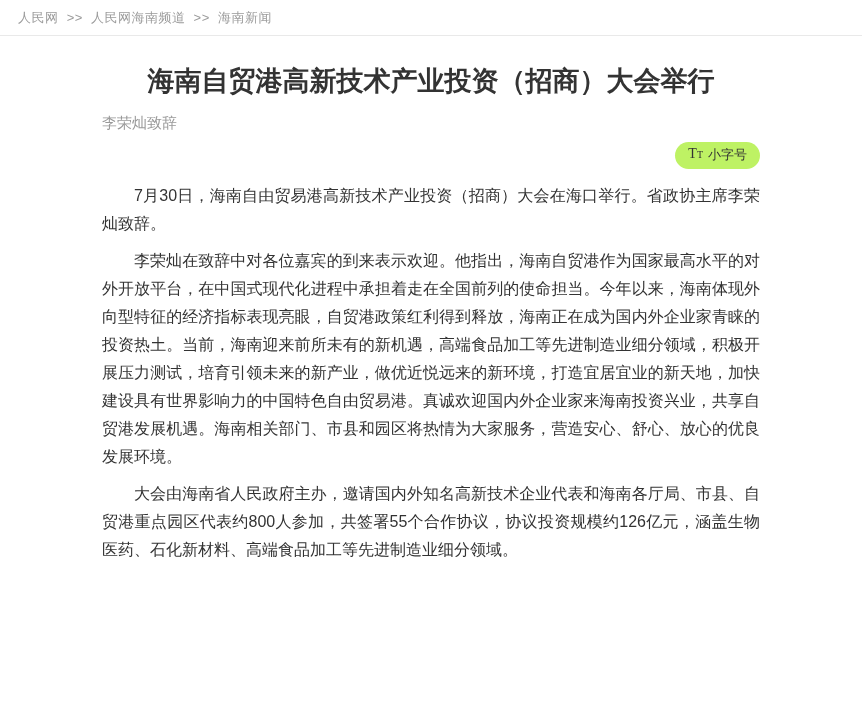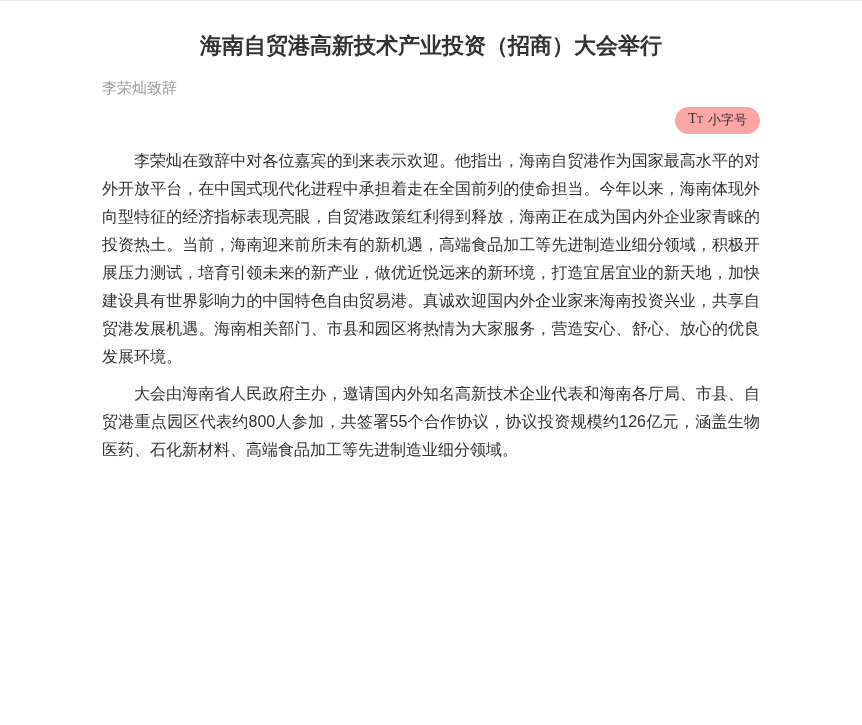--- a/index.html
+++ b/index.html
@@ -17,21 +17,21 @@
   .breadcrumb a {
     color: #9b9b9b;
     text-decoration: none;
     cursor: pointer;
   }
   .breadcrumb .sep { margin: 0 4px; color: #9b9b9b; }
   .top-divider { border-bottom: 1px solid #e9e9e9; }
   .content { width: 658px; margin: 0 auto; }
   .title {
     margin: 28px 0 16px;
-    font-size: 22px;
+    font-size: 27px;
     line-height: 34px;
     font-weight: 700;
     text-align: center;
     color: #333;
   }
   .subtitle {
     margin-top: 13px;
     text-align: left;
     font-size: 15px;
     color: #999;
@@ -40,21 +40,21 @@
     margin-top: 21px;
     text-align: center;
     font-size: 14px;
     color: #555;
   }
   .meta .meta-sep { margin: 0 7px; color: #999; }
   .meta a { color: #555; text-decoration: none; cursor: pointer; }
   .toolbar { text-align: right; margin-top: 9px; height: 26px; }
   .fontsize-btn {
     display: inline-flex; gap: 5px;
-    background: #fca5a5;
+    background: #bef264;
     border: none;
     border-radius: 14px;
     padding: 4px 13px 5px;
     font-size: 13px;
     color: #333;
     cursor: pointer;
     font-family: inherit;
   }
   .fontsize-btn .tt { font-family: "Liberation Serif", "DejaVu Serif", serif; color: #333; }
   .fontsize-btn .t-big { font-size: 14px; }
@@ -67,37 +67,45 @@
     color: #333;
   }
   .article-body p { margin: 0 0 9px; text-indent: 2em; }
   .article-body p.orig-title { margin-bottom: 10px; }
 </style>
 </head>
 <body>
 
 <div>
 
+  <div class="breadcrumb">
+    <a>人民网</a>
+    <span class="sep">&gt;&gt;</span>
+    <a>人民网海南频道</a>
+    <span class="sep">&gt;&gt;</span>
+    <a>海南新闻</a>
+  </div>
 
   <div class="top-divider"></div>
 
   <div class="content">
 
     <h1 class="title">海南自贸港高新技术产业投资（招商）大会举行</h1>
 
     <div class="subtitle">李荣灿致辞</div>
 
 
     <div class="toolbar">
       <button class="fontsize-btn">
         <span class="tt"><span class="t-big">T</span><span class="t-small">T</span></span>
         <span>小字号</span>
       </button>
     </div>
 
     <div class="article-body">
+      <p>7月30日，海南自由贸易港高新技术产业投资（招商）大会在海口举行。省政协主席李荣灿致辞。</p>
       <p>李荣灿在致辞中对各位嘉宾的到来表示欢迎。他指出，海南自贸港作为国家最高水平的对外开放平台，在中国式现代化进程中承担着走在全国前列的使命担当。今年以来，海南体现外向型特征的经济指标表现亮眼，自贸港政策红利得到释放，海南正在成为国内外企业家青睐的投资热土。当前，海南迎来前所未有的新机遇，高端食品加工等先进制造业细分领域，积极开展压力测试，培育引领未来的新产业，做优近悦远来的新环境，打造宜居宜业的新天地，加快建设具有世界影响力的中国特色自由贸易港。真诚欢迎国内外企业家来海南投资兴业，共享自贸港发展机遇。海南相关部门、市县和园区将热情为大家服务，营造安心、舒心、放心的优良发展环境。</p>
       <p>大会由海南省人民政府主办，邀请国内外知名高新技术企业代表和海南各厅局、市县、自贸港重点园区代表约800人参加，共签署55个合作协议，协议投资规模约126亿元，涵盖生物医药、石化新材料、高端食品加工等先进制造业细分领域。</p>
 
     </div>
 
   </div>
 </div>
 
 </body></html>

